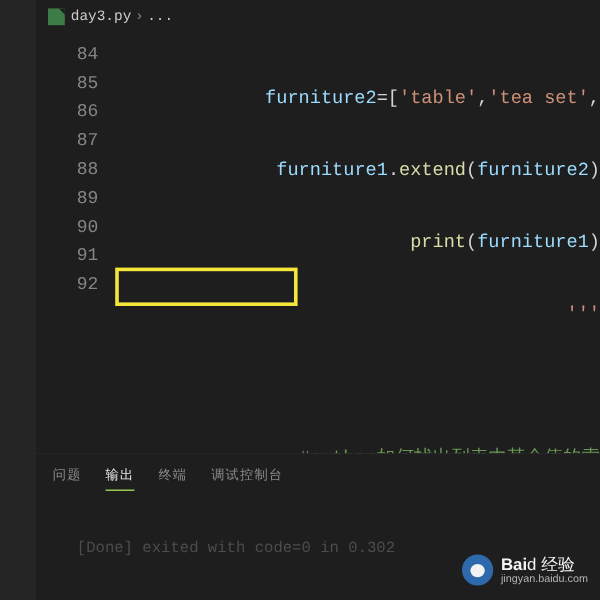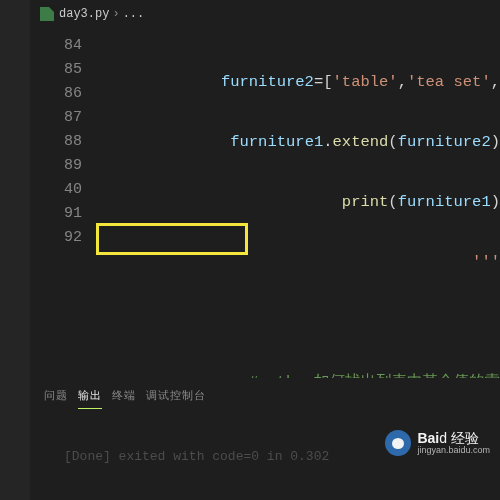--- a/index.html
+++ b/index.html
@@ -105,42 +105,42 @@
     position: absolute;
     left: 30px; right: 0;
     top: 378px; bottom: 0;
     background: #1e1e1e;
   }
   .panel-tabs {
     display: flex;
     font-size: 11px;
     color: #8b8b8b;
     padding: 8px 14px 0 14px;
-    gap: 10px;
+    gap: 20px;
   }
   .panel-tab {
     padding: 2px 0 5px 0;
     cursor: pointer;
     letter-spacing: 1px;
   }
   .panel-tab.active {
     color: #e7e7e7;
     border-bottom: 1px solid #bef264;
   }
   .terminal {
     padding: 10px 14px;
     font-size: 13px;
     color: #555;
     white-space: pre;
   }
   .terminal .dim { color: #4c4c4c; margin-left: 20px; }
   .watermark {
     position: absolute;
     right: 10px;
-    bottom: 44px;
+    bottom: 12px;
     display: flex;
     align-items: center;
     gap: 6px;
     opacity: 0.95;
   }
   .watermark .paw {
     width: 26px; height: 26px;
     background: #2f6fb3;
     border-radius: 50%;
     position: relative;
@@ -183,21 +183,21 @@
 </div>
 
 <div class="editor">
   <div class="gutter" id="gutter">
       <div class="line">84</div>
       <div class="line">85</div>
       <div class="line">86</div>
       <div class="line">87</div>
       <div class="line">88</div>
       <div class="line">89</div>
-      <div class="line">40</div>
+      <div class="line">90</div>
       <div class="line">91</div>
       <div class="line">92</div>
     </div>
   <div class="code">
     <div class="line"><span class="tok-var">furniture2</span><span class="tok-op">=</span><span class="tok-punct">[</span><span class="tok-str">'table'</span><span class="tok-punct">,</span><span class="tok-str">'tea set'</span><span class="tok-punct">,</span></div>
     <div class="line"><span class="tok-var">furniture1</span><span class="tok-punct">.</span><span class="tok-func">extend</span><span class="tok-punct">(</span><span class="tok-var">furniture2</span><span class="tok-punct">)</span></div>
     <div class="line"><span class="tok-func">print</span><span class="tok-punct">(</span><span class="tok-var">furniture1</span><span class="tok-punct">)</span></div>
     <div class="line"><span class="tok-str">'''</span></div>
     <div class="line"></div>
     <div class="line"><span class="tok-comment">#python</span><span class="tok-comment">如何找出列表中某个值的索</span></div>

